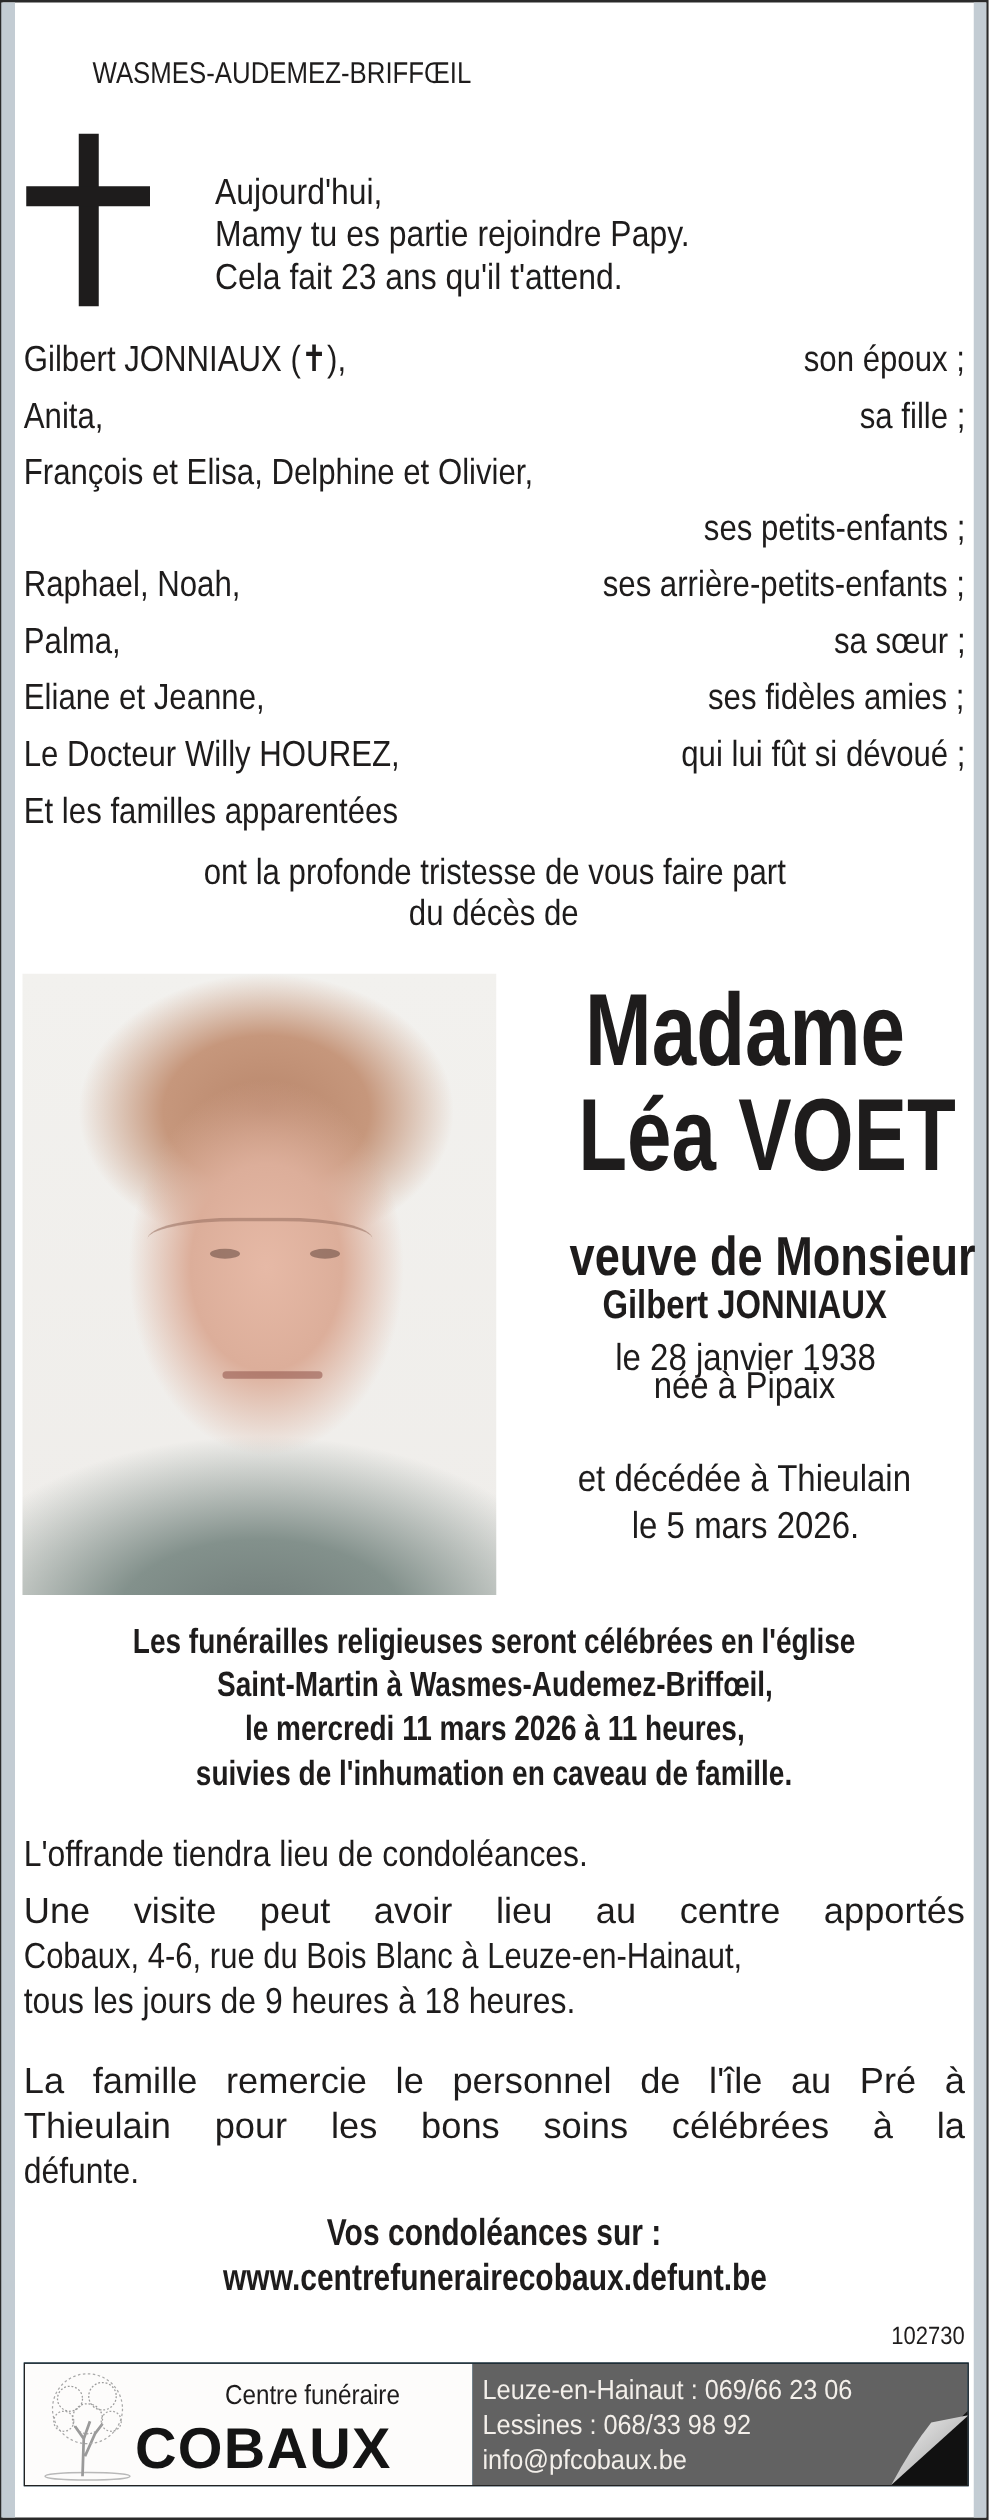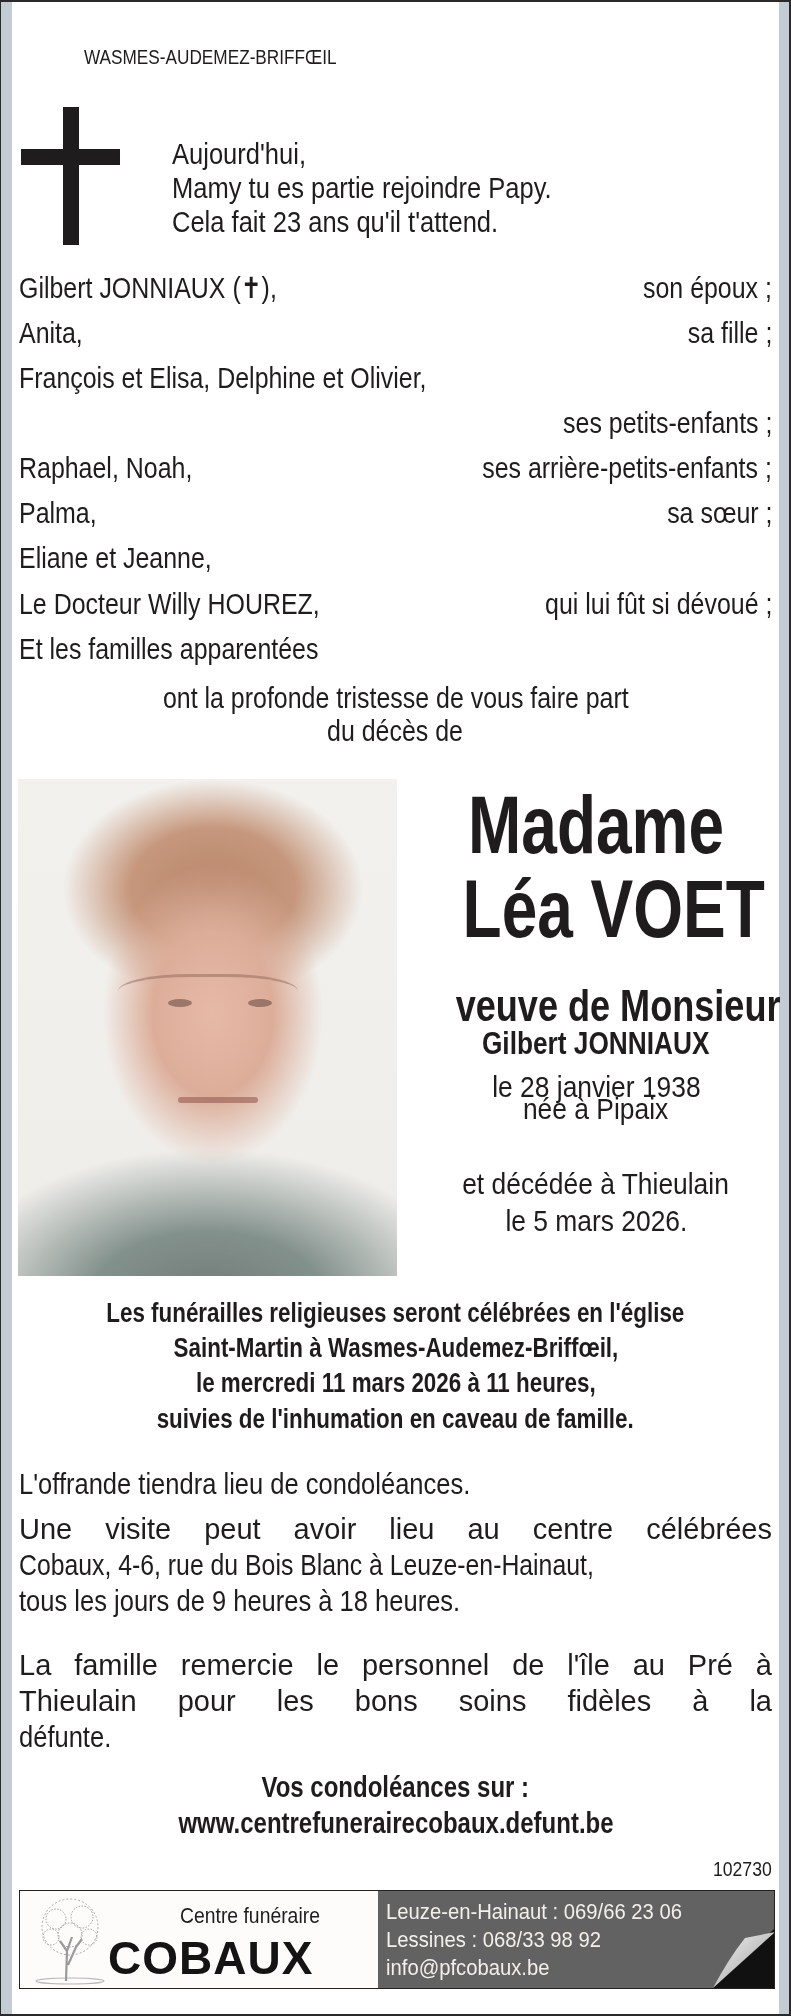--- a/index.html
+++ b/index.html
@@ -5,21 +5,21 @@
   html, body { margin: 0; padding: 0; background: #ffffff; }
   body { width: 791px; height: 2016px; position: relative; overflow: hidden; font-family: "Liberation Sans", sans-serif; color: #1e1c1c; }
   .frame { position: absolute; left: 0; top: 0; width: 791px; height: 2016px; box-sizing: border-box; border: 2px solid #2a2a2a; border-top-width: 2px; background: #ffffff; }
   .strip-left { position: absolute; left: 1px; top: 2px; width: 11px; height: 2012px; background: #c3ccd3; }
   .strip-right { position: absolute; left: 779px; top: 2px; width: 10px; height: 2012px; background: #c3ccd3; }
   .abs { position: absolute; white-space: nowrap; line-height: 1; }
   .cond { display: inline-block; transform-origin: left top; }
   .cond-c { display: inline-block; transform-origin: center top; }
   .cond-r { display: inline-block; transform-origin: right top; }
 
-  .place { left: 84px; top: 47px; font-size: 20px; }
+  .place { left: 74px; top: 47px; font-size: 24px; }
   .cross-v { position: absolute; left: 63px; top: 107px; width: 16px; height: 138px; background: #1e1c1c; }
   .cross-h { position: absolute; left: 21px; top: 149px; width: 99px; height: 16px; background: #1e1c1c; }
   .poem { left: 172px; font-size: 29px; }
 
   .row { position: absolute; left: 19px; width: 753px; height: 34px; font-size: 29px; line-height: 34px; }
   .row .l { position: absolute; left: 0; top: 0; white-space: nowrap; }
   .row .r { position: absolute; right: 0; top: 0; white-space: nowrap; }
 
   .center { position: absolute; left: 19px; width: 753px; text-align: center; white-space: nowrap; line-height: 1; }
 
@@ -87,20 +87,21 @@
 <div class="row" style="top:451px">
   <span class="l"><span class="cond" style="transform:scaleX(0.86)">Raphael, Noah,</span></span>
   <span class="r"><span class="cond-r" style="transform:scaleX(0.86)">ses arrière-petits-enfants ;</span></span>
 </div>
 <div class="row" style="top:496px">
   <span class="l"><span class="cond" style="transform:scaleX(0.86)">Palma,</span></span>
   <span class="r"><span class="cond-r" style="transform:scaleX(0.86)">sa sœur ;</span></span>
 </div>
 <div class="row" style="top:541px">
   <span class="l"><span class="cond" style="transform:scaleX(0.86)">Eliane et Jeanne,</span></span>
+  <span class="r"><span class="cond-r" style="transform:scaleX(0.86)">ses fidèles amies ;</span></span>
 </div>
 <div class="row" style="top:587px">
   <span class="l"><span class="cond" style="transform:scaleX(0.86)">Le Docteur Willy HOUREZ,</span></span>
   <span class="r"><span class="cond-r" style="transform:scaleX(0.86)">qui lui fût si dévoué ;</span></span>
 </div>
 <div class="row" style="top:632px">
   <span class="l"><span class="cond" style="transform:scaleX(0.86)">Et les familles apparentées</span></span>
   <span class="r"><span class="cond-r" style="transform:scaleX(0.86)"></span></span>
 </div>
 
@@ -134,21 +135,21 @@
 
 <div class="abs" style="left:19px; top:1515px; font-size:29px; width:753px">
   <div style="display:flex; justify-content:space-between; width:753px" id="visit-justify-0">
       <span>Une</span>
       <span>visite</span>
       <span>peut</span>
       <span>avoir</span>
       <span>lieu</span>
       <span>au</span>
       <span>centre</span>
-      <span>célébrées</span>
+      <span>apportés</span>
     </div>
 </div>
 <div class="abs" style="left:19px; top:1551px; font-size:29px"><span class="cond" style="transform:scaleX(0.855)">Cobaux, 4-6, rue du Bois Blanc à Leuze-en-Hainaut,</span></div>
 <div class="abs" style="left:19px; top:1587px; font-size:29px"><span class="cond" style="transform:scaleX(0.88)">tous les jours de 9 heures à 18 heures.</span></div>
 
 <div class="abs" style="left:19px; top:1651px; font-size:29px; width:753px">
   <div style="display:flex; justify-content:space-between; width:753px" id="thanks-justify-0">
       <span>La</span>
       <span>famille</span>
       <span>remercie</span>
@@ -161,21 +162,21 @@
       <span>à</span>
     </div>
 </div>
 <div class="abs" style="left:19px; top:1687px; font-size:29px; width:753px">
   <div style="display:flex; justify-content:space-between; width:753px" id="thanks-justify-1">
       <span>Thieulain</span>
       <span>pour</span>
       <span>les</span>
       <span>bons</span>
       <span>soins</span>
-      <span>fidèles</span>
+      <span>célébrées</span>
       <span>à</span>
       <span>la</span>
     </div>
 </div>
 <div class="abs" style="left:19px; top:1723px; font-size:29px"><span class="cond" style="transform:scaleX(0.88)">défunte.</span></div>
 
 <div class="center bold" style="top:1772px; font-size:30px"><span class="cond-c" style="transform:scaleX(0.80)">Vos condoléances sur :</span></div>
 <div class="center bold" style="top:1808px; font-size:30px"><span class="cond-c" style="transform:scaleX(0.80)">www.centrefunerairecobaux.defunt.be</span></div>
 
 <div class="refno"><span class="cond-r" style="transform:scaleX(0.88)">102730</span></div>

